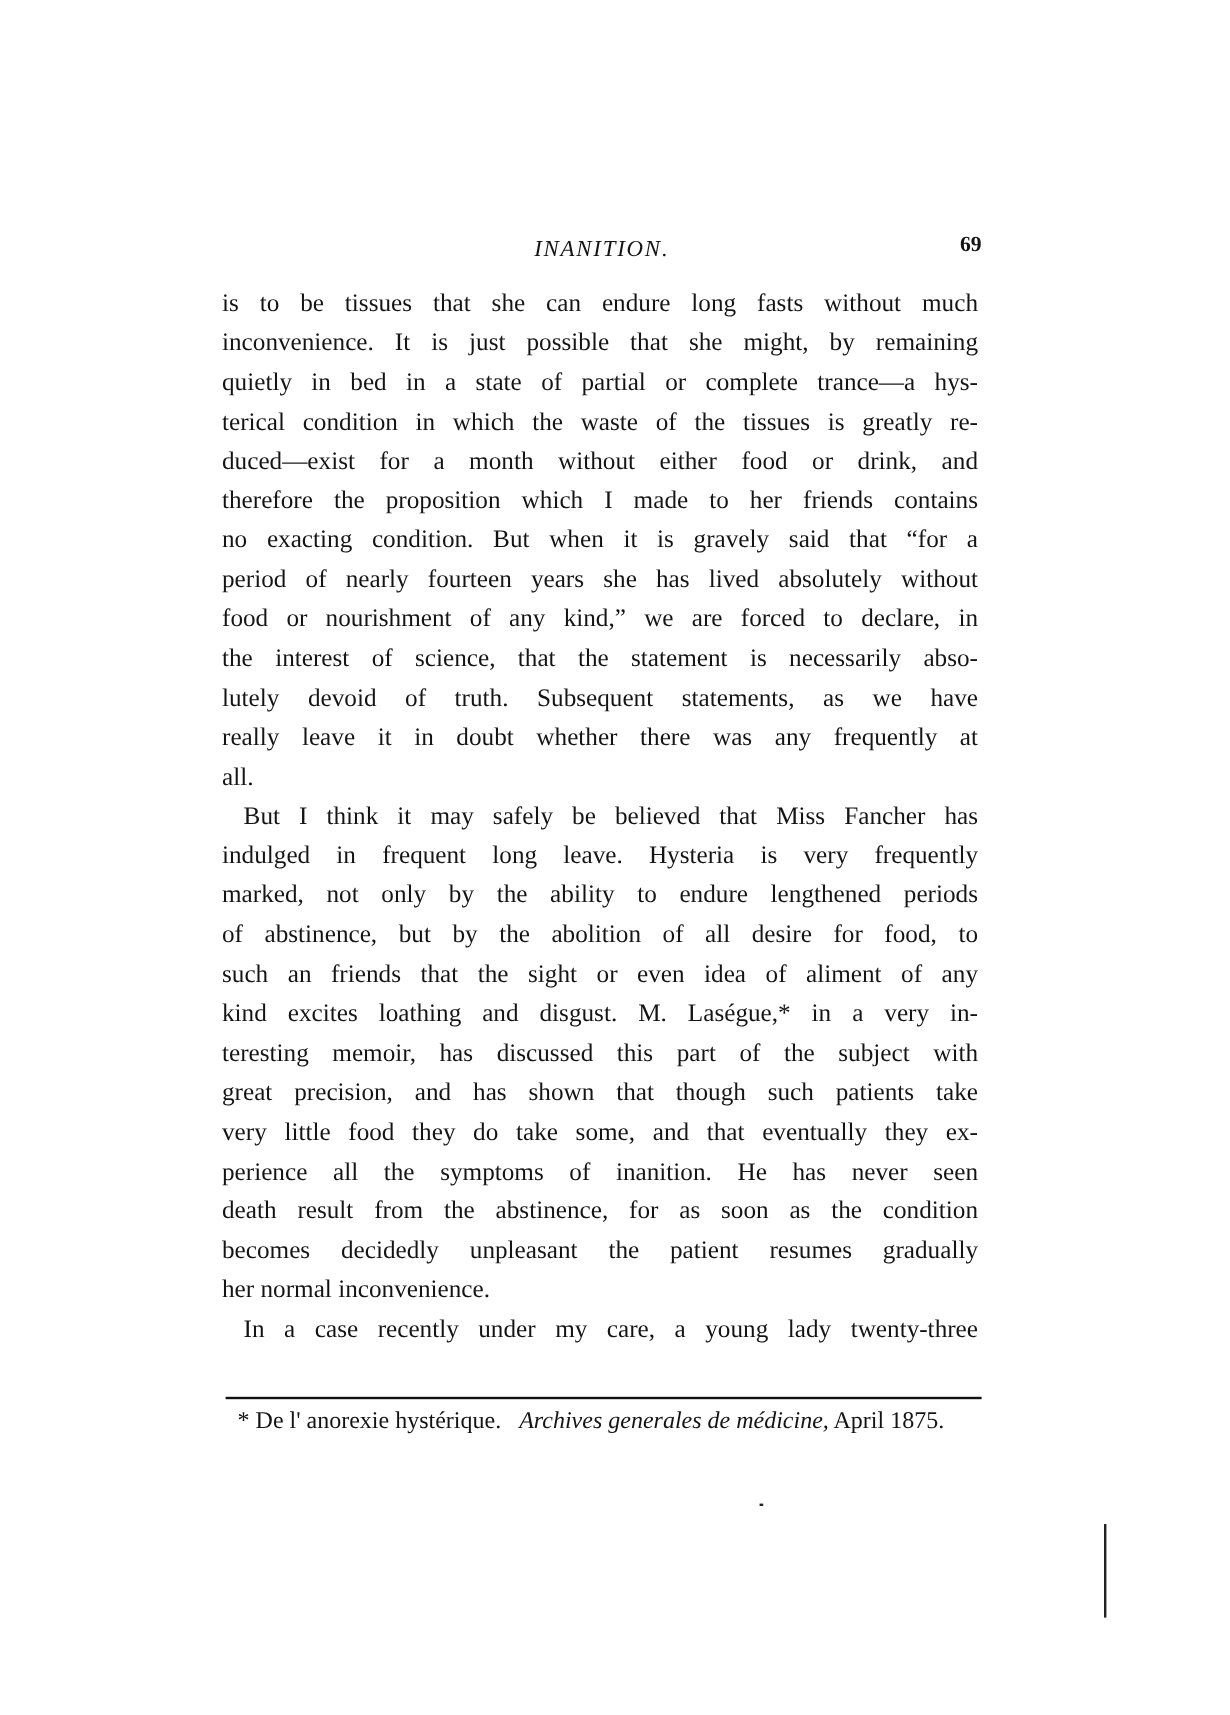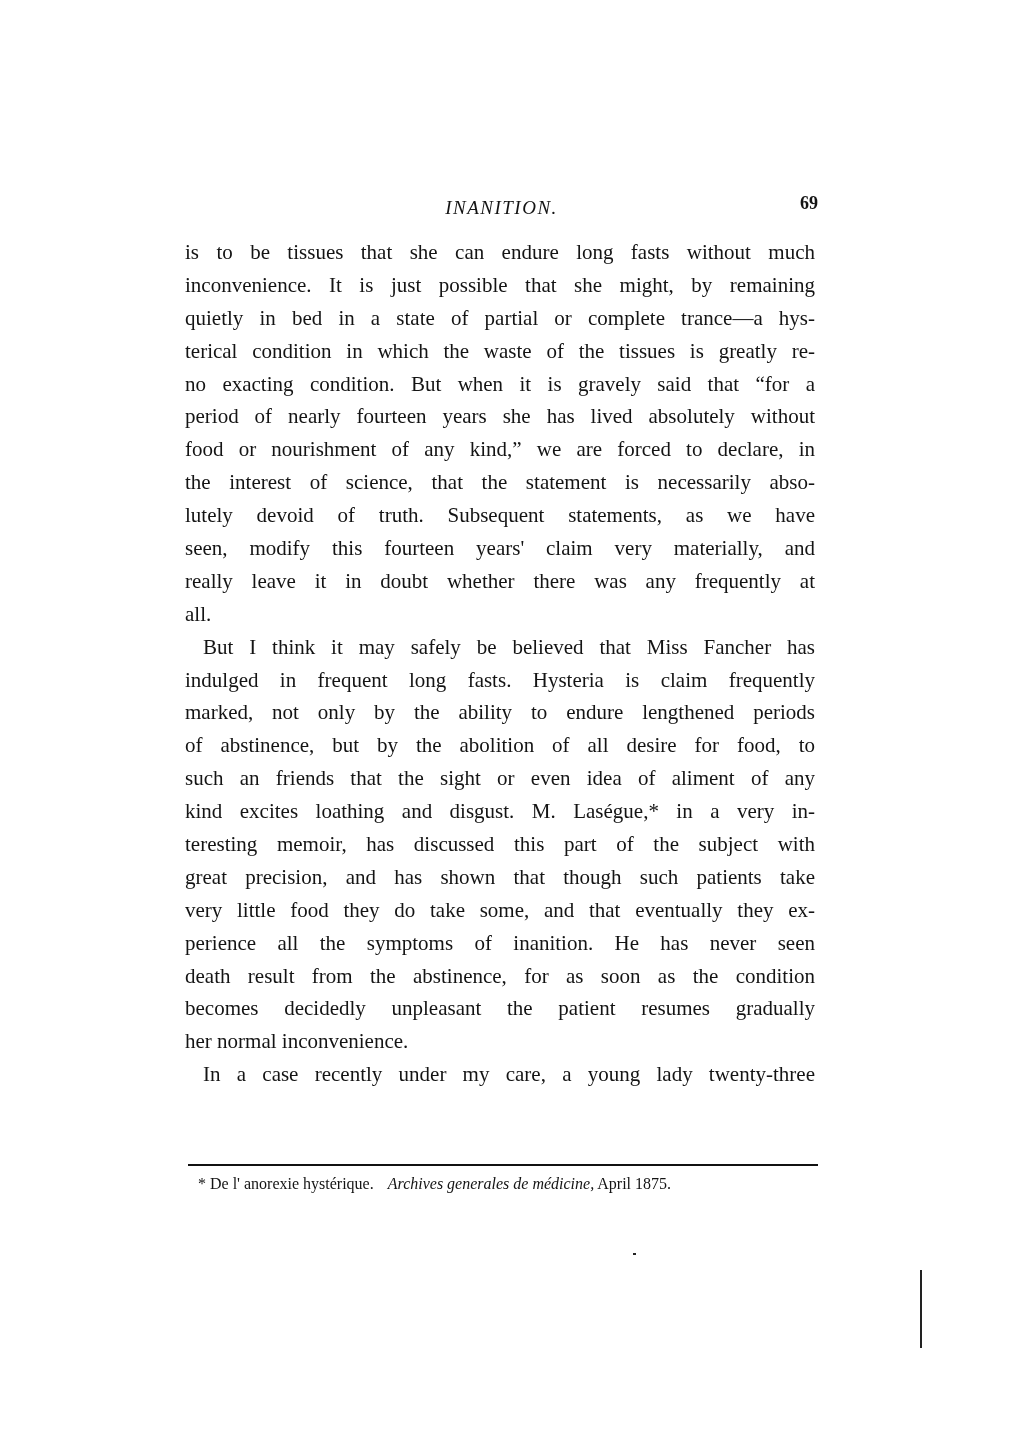--- a/index.html
+++ b/index.html
@@ -74,21 +74,21 @@
       top: 1164px;
       width: 630px;
       height: 0;
       border-top: 2px solid #111;
     }
     .footnote {
       position: absolute;
       left: 198px;
       top: 1172px;
       width: 620px;
-      font-size: 16px;
+      font-size: 20px;
       line-height: 24px;
       white-space: nowrap;
     }
     .footnote .fn-journal {
       font-style: italic;
       margin-left: 10px;
     }
     .scan-mark-dot {
       position: absolute;
       left: 633px;
@@ -114,31 +114,32 @@
   <div class="running-head">
     <div class="running-title">INANITION.</div>
     <div class="page-number">69</div>
   </div>
 
   <div class="body-text">
     <div class="line">is to be tissues that she can endure long fasts without much</div>
     <div class="line">inconvenience.  It is just possible that she might, by remaining</div>
     <div class="line">quietly in bed in a state of partial or complete trance—a hys-</div>
     <div class="line">terical condition in which the waste of the tissues is greatly re-</div>
+    <div class="line">duced—exist for a month without either food or drink, and</div>
+    <div class="line">therefore the proposition which I made to her friends contains</div>
     <div class="line">no exacting condition.  But when it is gravely said that “for a</div>
     <div class="line">period of nearly fourteen years she has lived absolutely without</div>
     <div class="line">food or nourishment of any kind,” we are forced to declare, in</div>
     <div class="line">the interest of science, that the statement is necessarily abso-</div>
     <div class="line">lutely devoid of truth.  Subsequent statements, as we have</div>
-    <div class="line">seen, modify this fourteen years' claim very materially, and</div>
     <div class="line">really leave it in doubt whether there was any frequently at</div>
     <div class="line last">all.</div>
 
     <div class="line indent">But I think it may safely be believed that Miss Fancher has</div>
-    <div class="line">indulged in frequent long fasts.  Hysteria is claim frequently</div>
+    <div class="line">indulged in frequent long leave.  Hysteria is very frequently</div>
     <div class="line">marked, not only by the ability to endure lengthened periods</div>
     <div class="line">of abstinence, but by the abolition of all desire for food, to</div>
     <div class="line">such an friends that the sight or even idea of aliment of any</div>
     <div class="line">kind excites loathing and disgust.  M. Laségue,* in a very in-</div>
     <div class="line">teresting memoir, has discussed this part of the subject with</div>
     <div class="line">great precision, and has shown that though such patients take</div>
     <div class="line">very little food they do take some, and that eventually they ex-</div>
     <div class="line">perience all the symptoms of inanition.  He has never seen</div>
     <div class="line">death result from the abstinence, for as soon as the condition</div>
     <div class="line">becomes decidedly unpleasant the patient resumes gradually</div>

